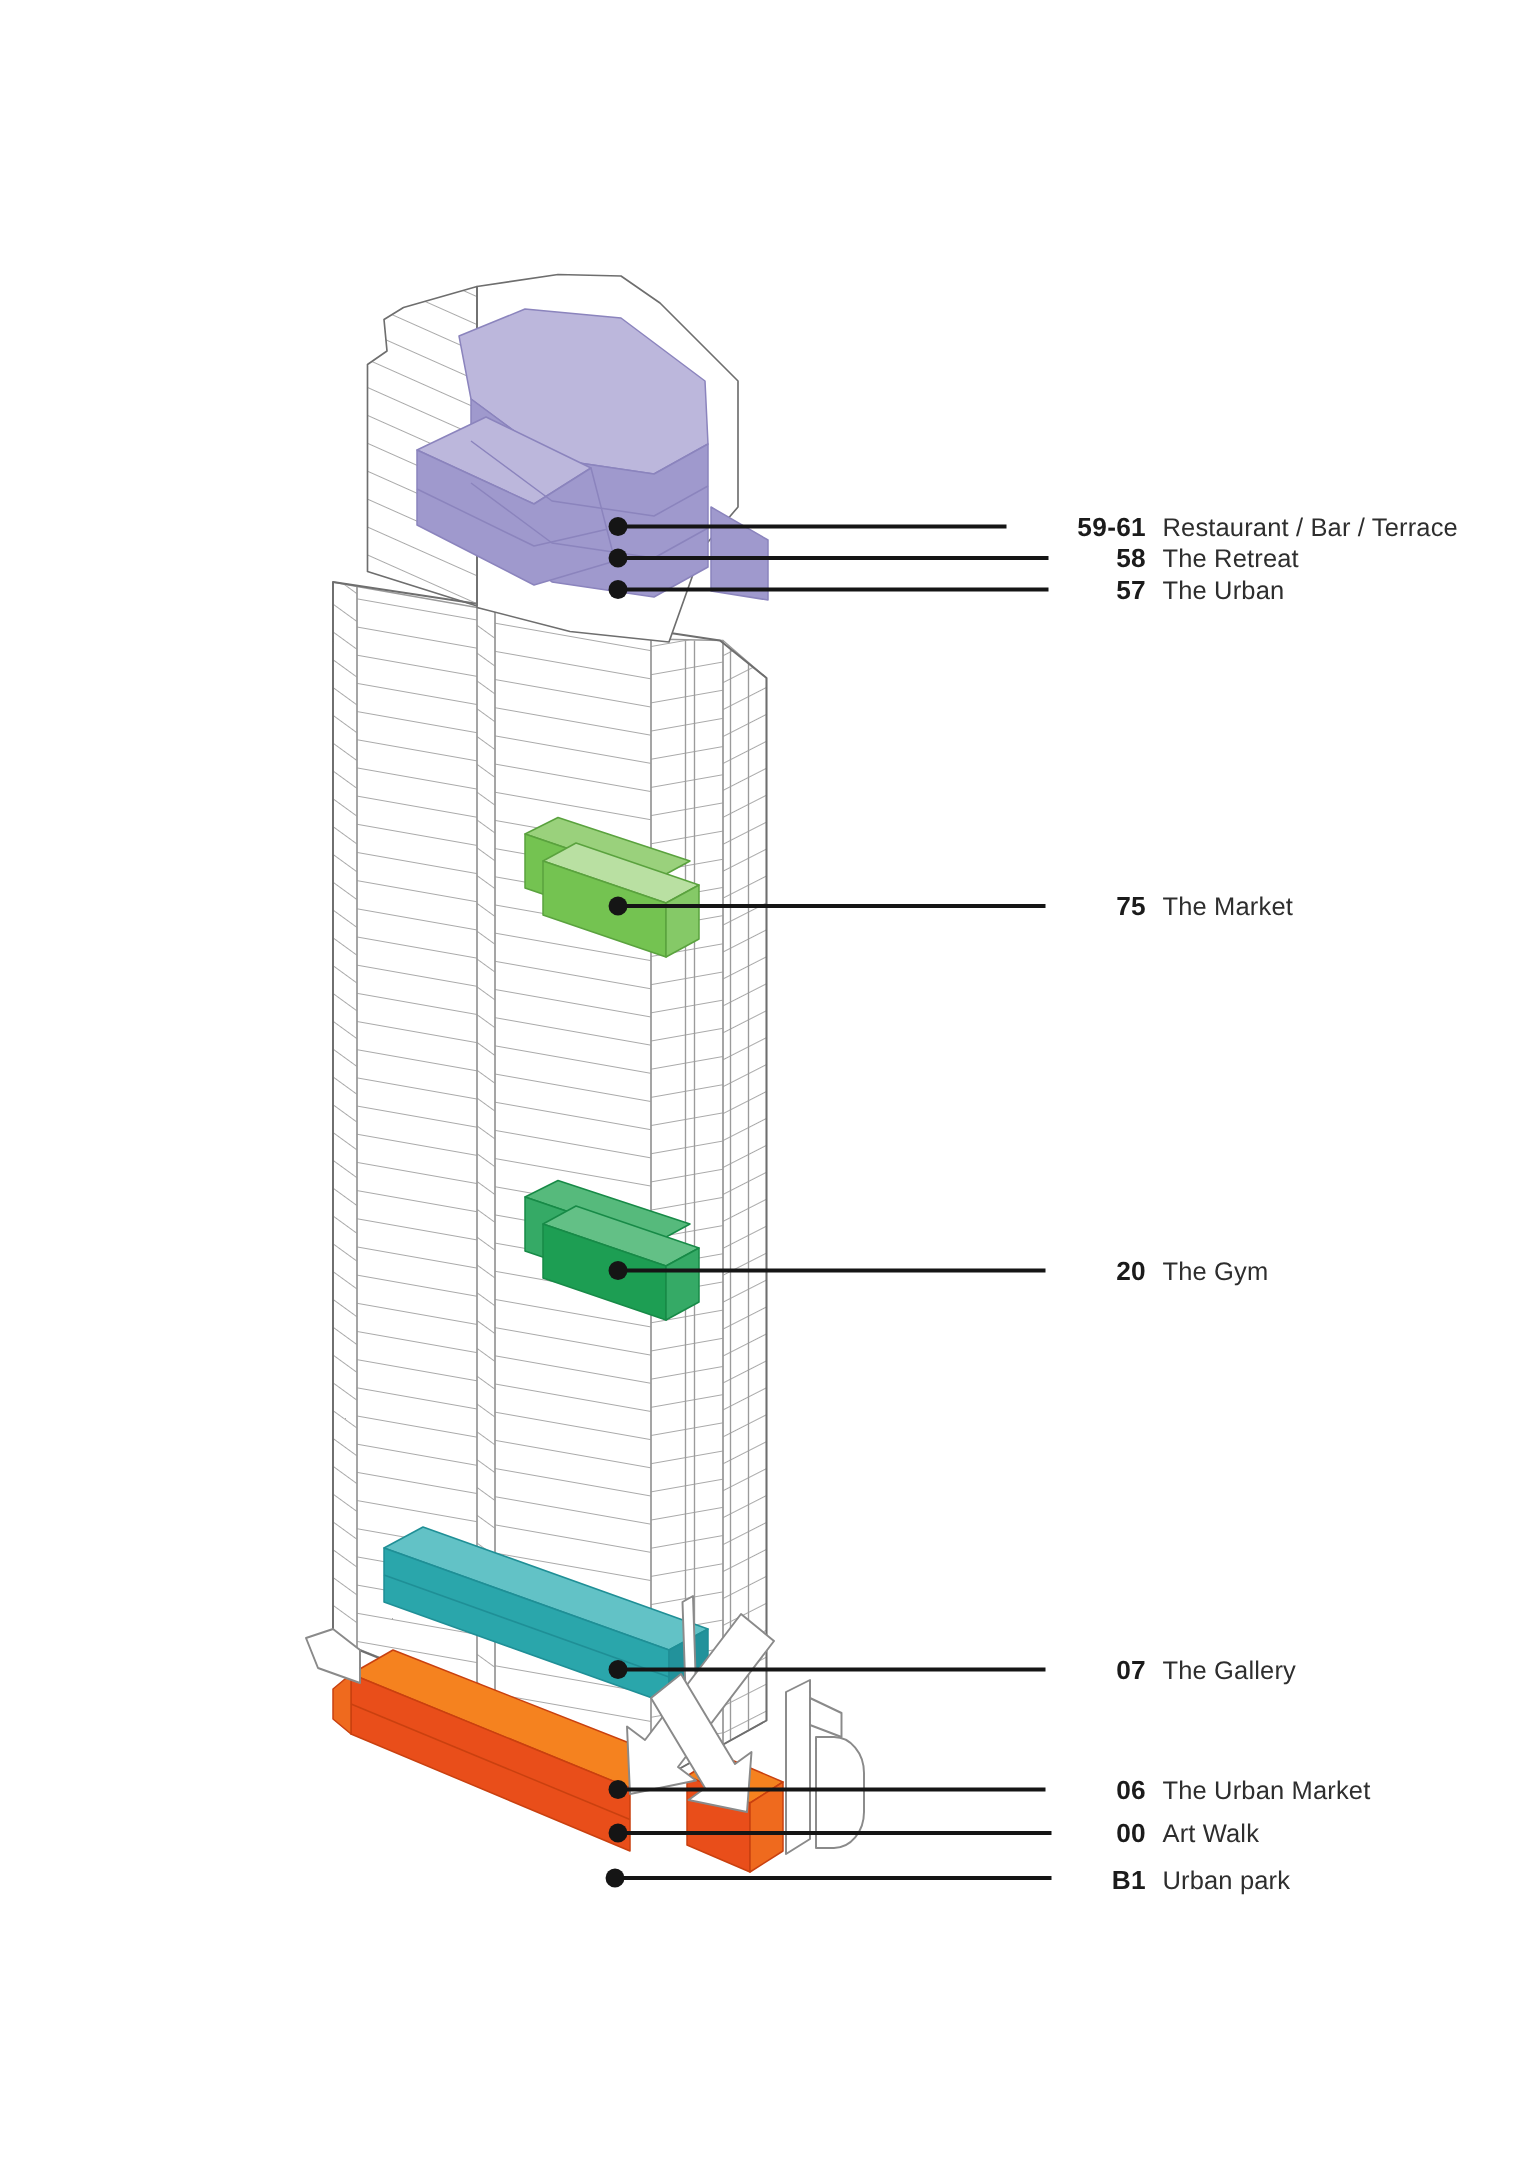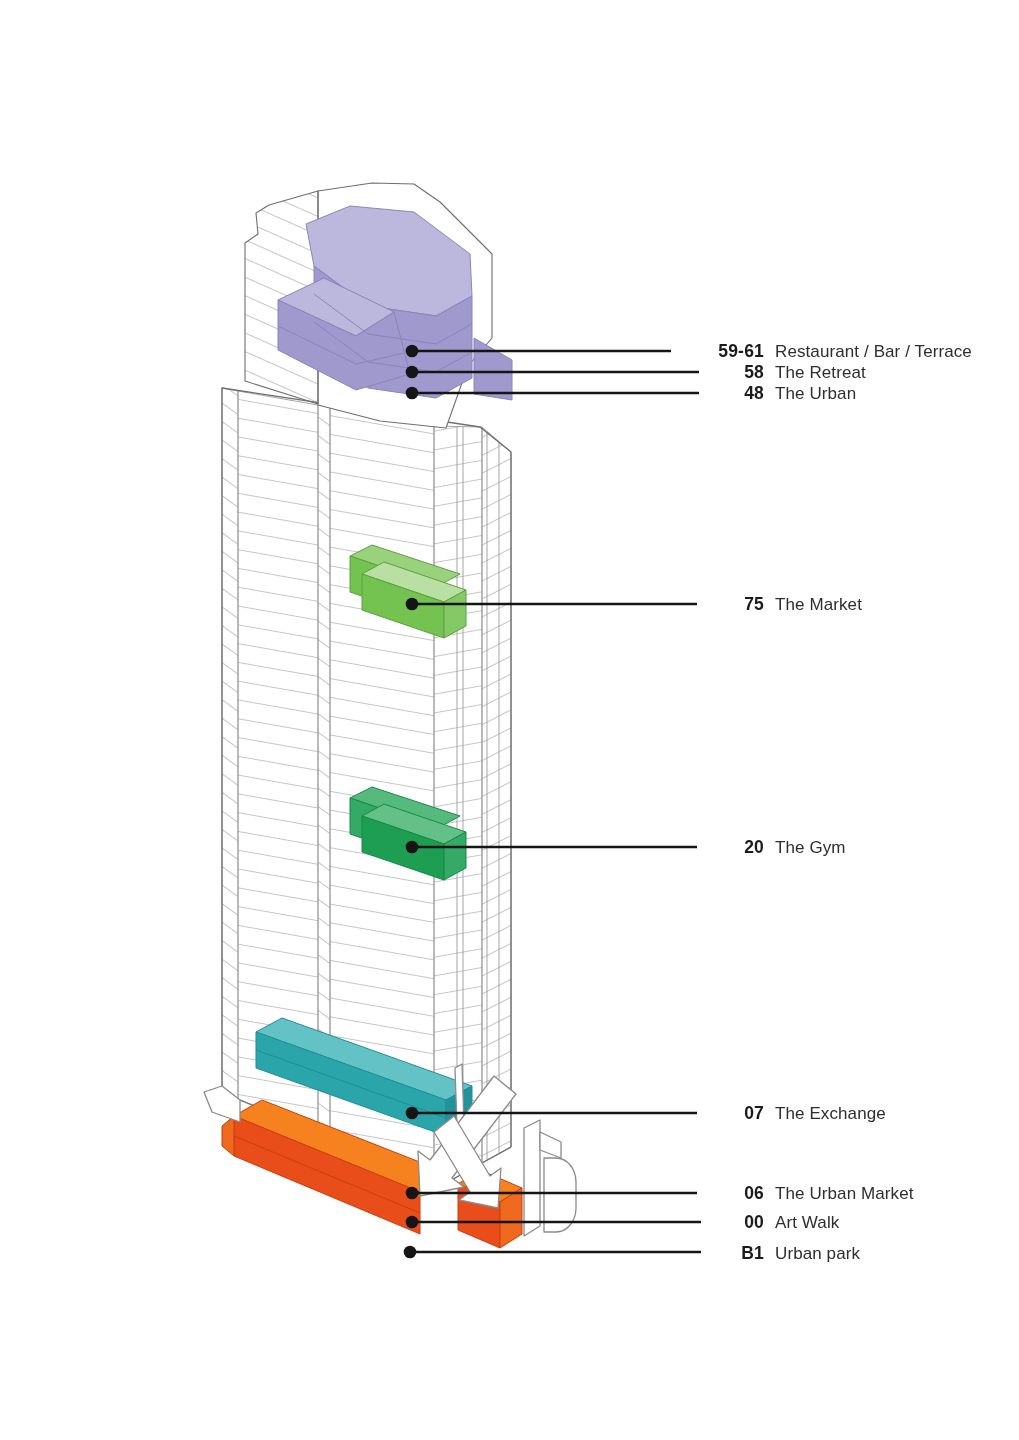--- a/index.html
+++ b/index.html
@@ -148,34 +148,34 @@
   <div class="labels">
     <div class="label-row" style="top:340px">
       <span class="num">59-61</span>
       <span class="name">Restaurant / Bar / Terrace</span>
     </div>
     <div class="label-row" style="top:361px">
       <span class="num">58</span>
       <span class="name">The Retreat</span>
     </div>
     <div class="label-row" style="top:382px">
-      <span class="num">48</span>
+      <span class="num">57</span>
       <span class="name">The Urban</span>
     </div>
     <div class="label-row" style="top:593px">
       <span class="num">75</span>
       <span class="name">The Market</span>
     </div>
     <div class="label-row" style="top:836px">
       <span class="num">20</span>
       <span class="name">The Gym</span>
     </div>
     <div class="label-row" style="top:1102px">
       <span class="num">07</span>
-      <span class="name">The Exchange</span>
+      <span class="name">The Gallery</span>
     </div>
     <div class="label-row" style="top:1182px">
       <span class="num">06</span>
       <span class="name">The Urban Market</span>
     </div>
     <div class="label-row" style="top:1211px">
       <span class="num">00</span>
       <span class="name">Art Walk</span>
     </div>
     <div class="label-row" style="top:1242px">

